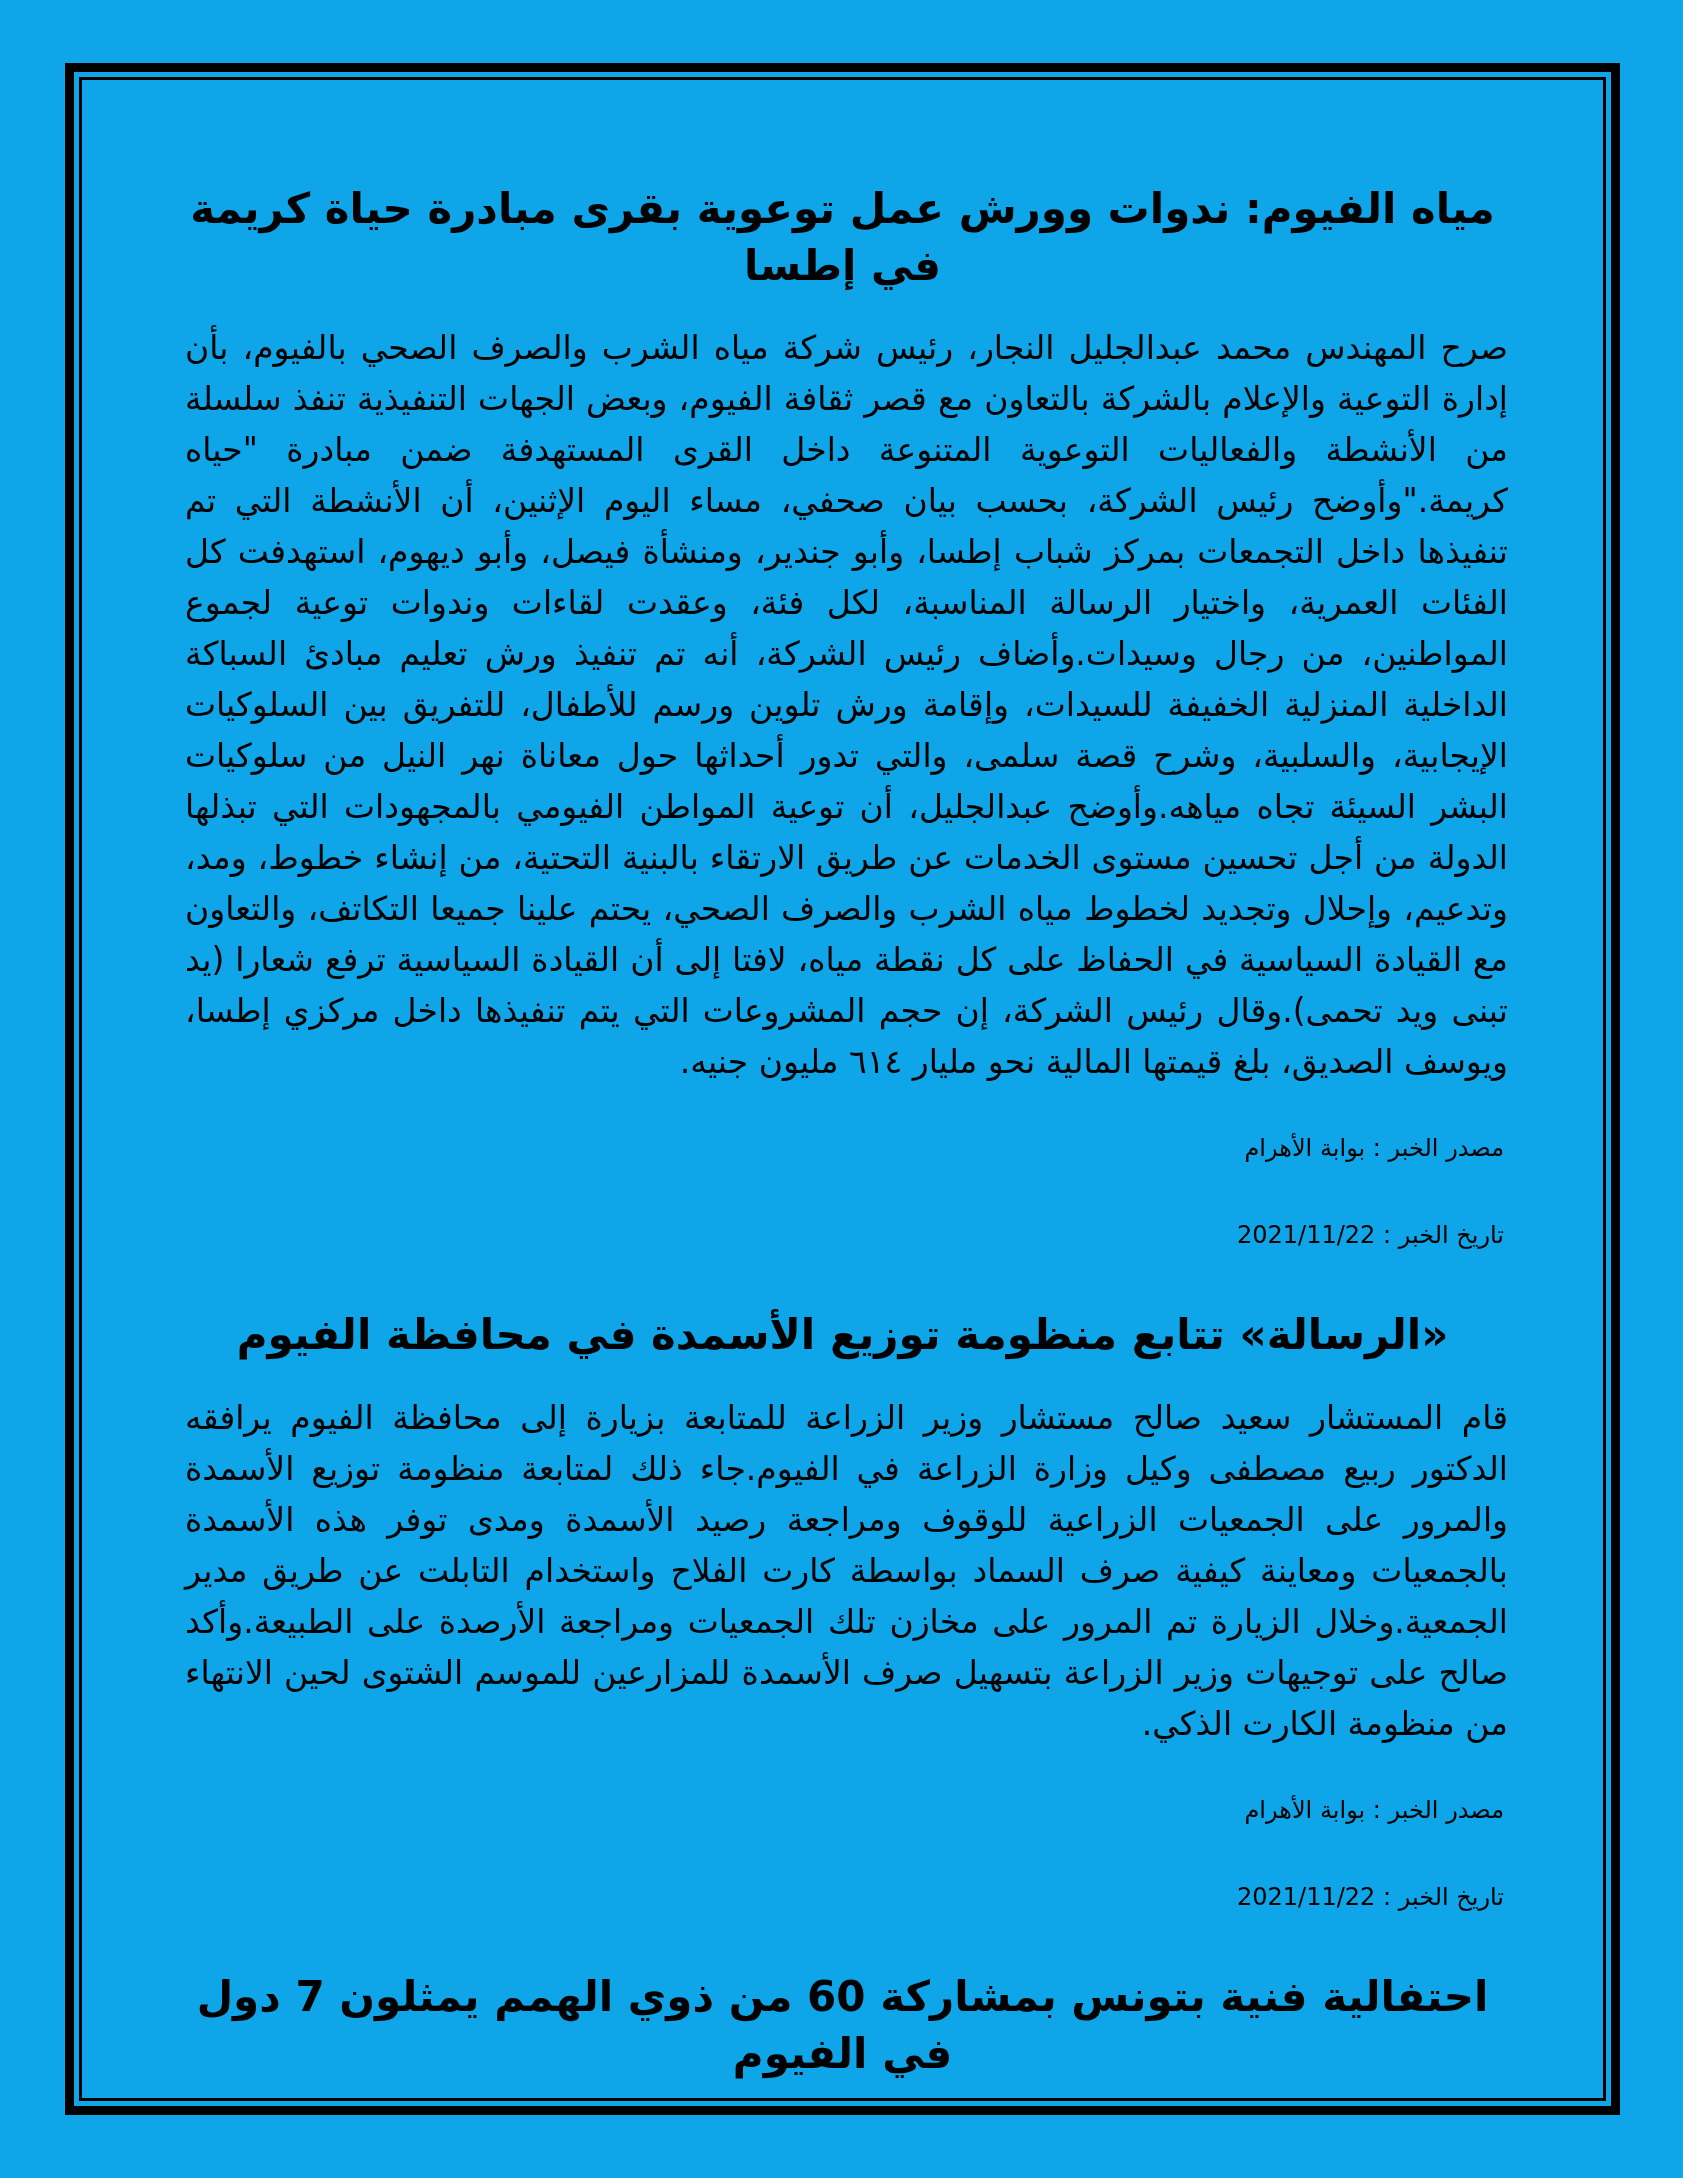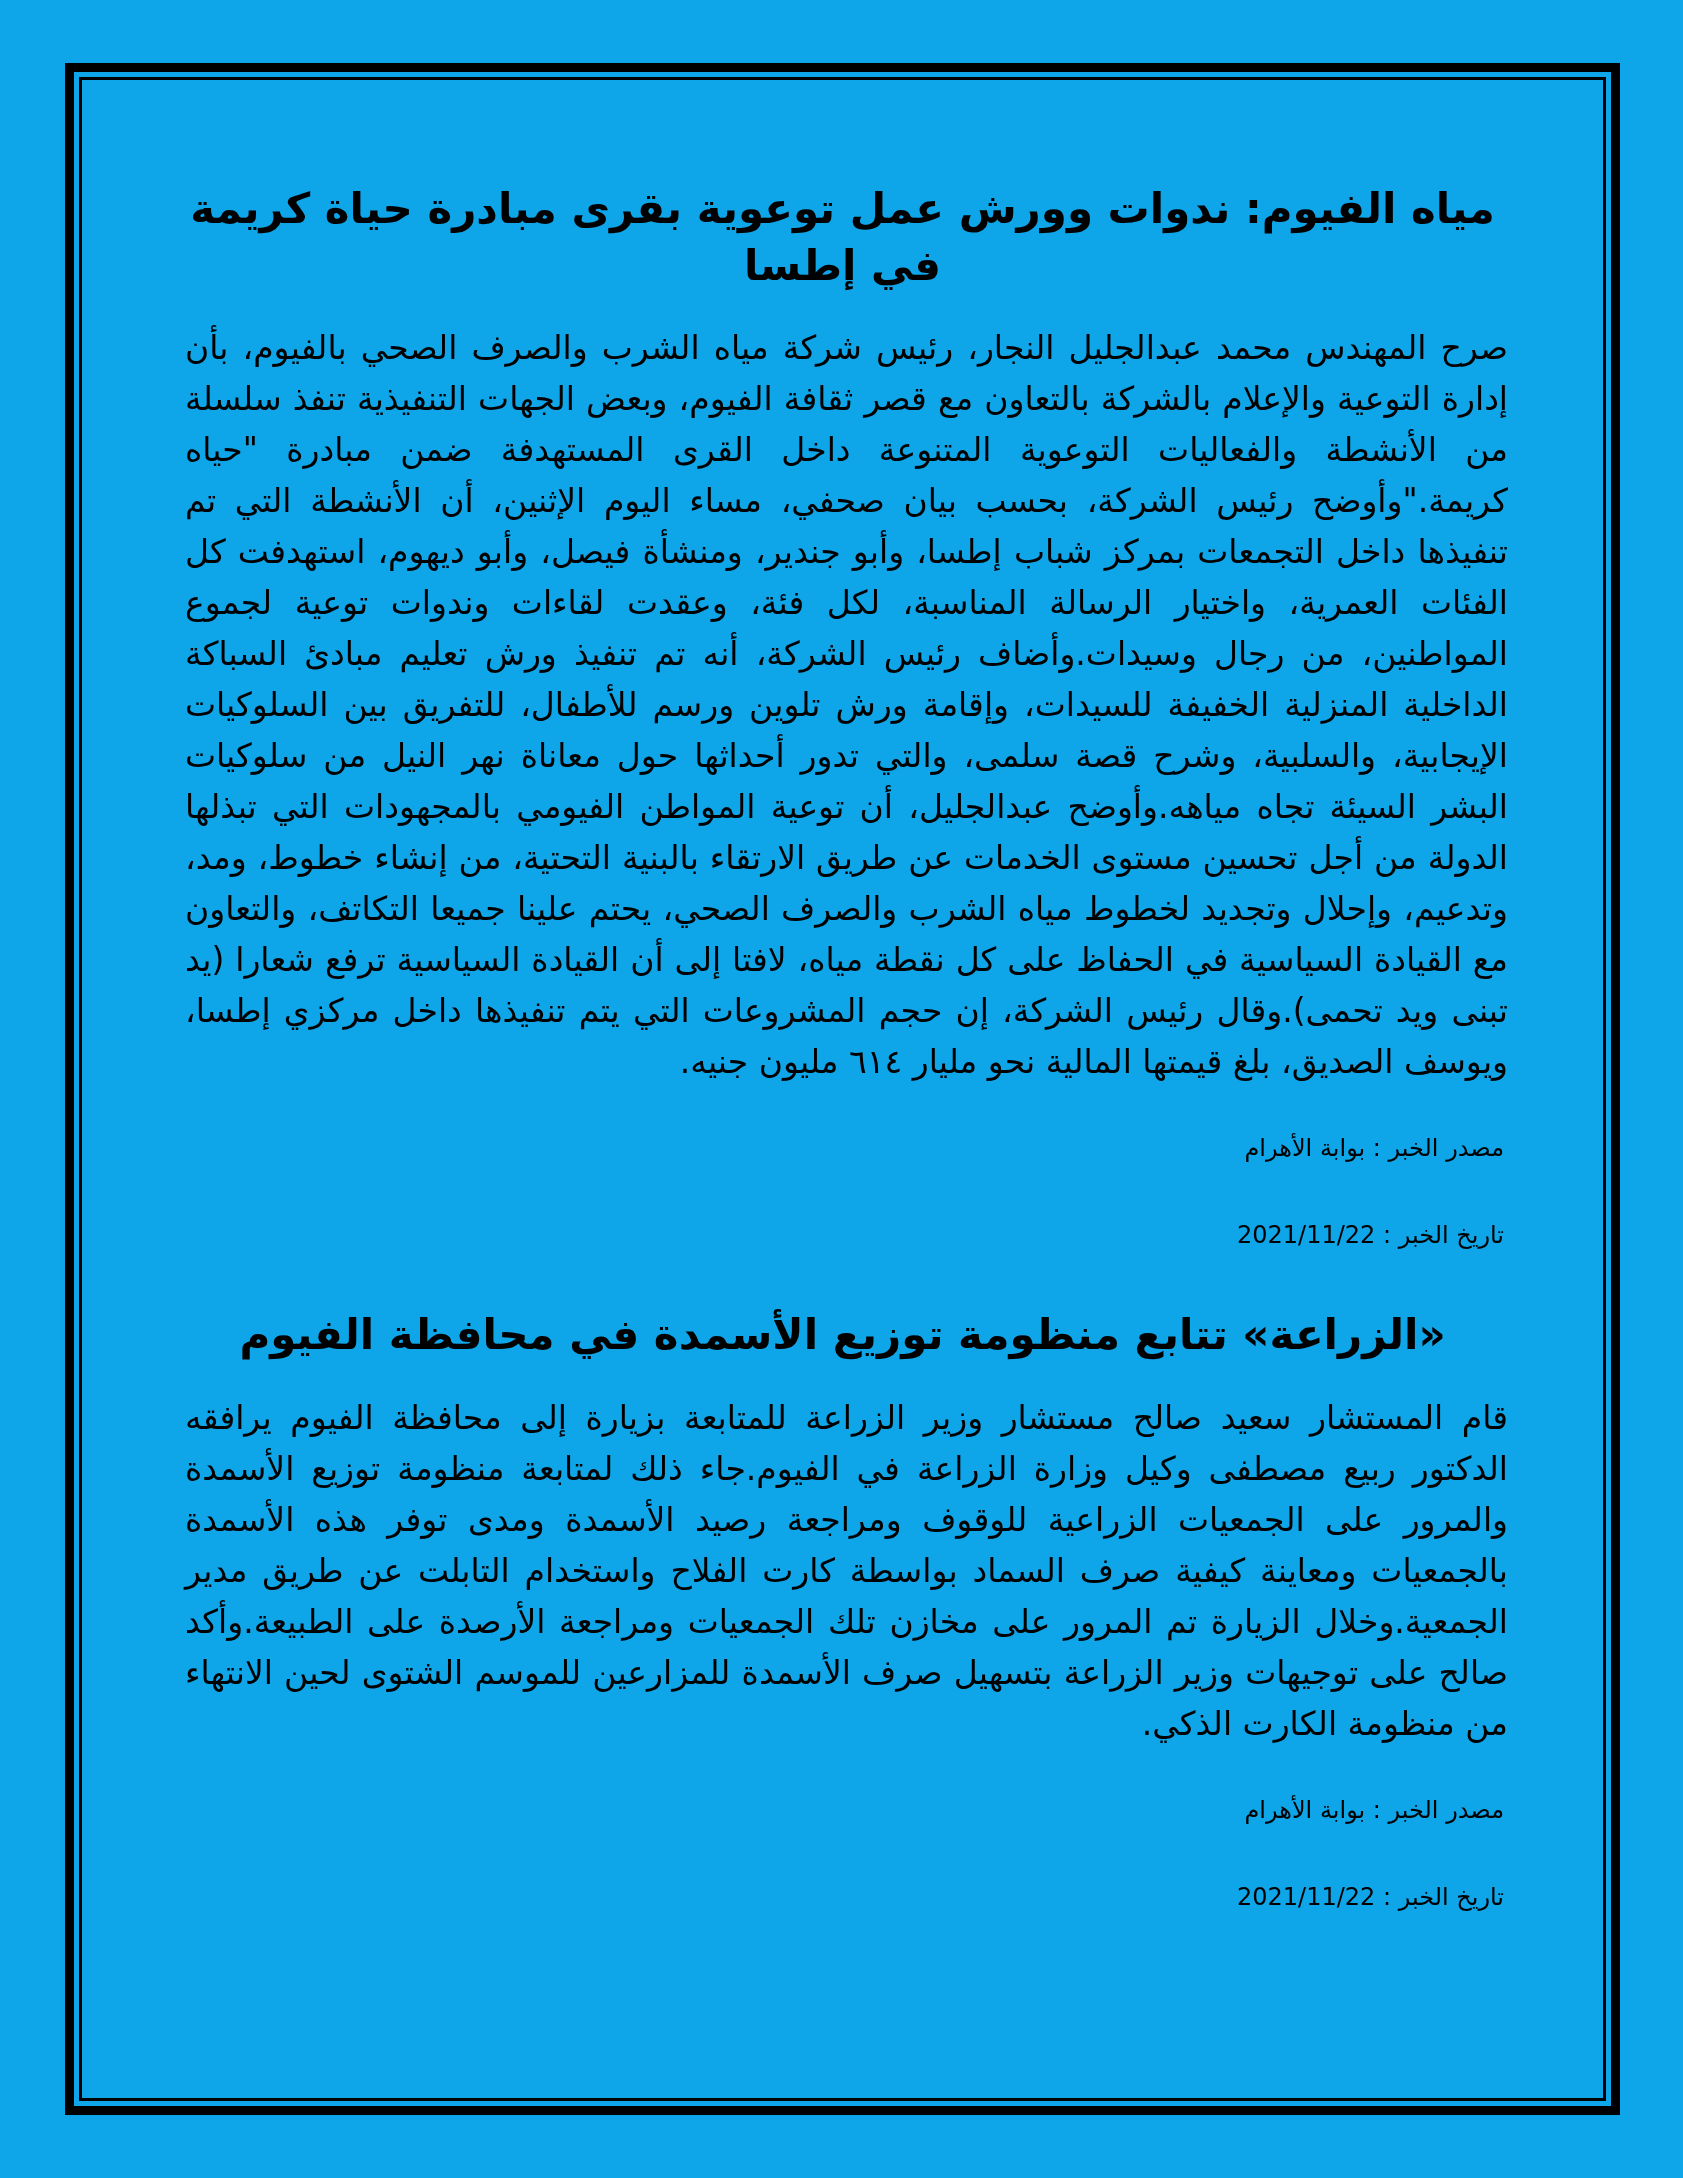--- a/index.html
+++ b/index.html
@@ -73,26 +73,27 @@
       <div class="content">
 
         <h1 class="article-title first">مياه الفيوم: ندوات وورش عمل توعوية بقرى مبادرة حياة كريمة في إطسا</h1>
 
         <p class="article-body">صرح المهندس محمد عبدالجليل النجار، رئيس شركة مياه الشرب والصرف الصحي بالفيوم، بأن إدارة التوعية والإعلام بالشركة بالتعاون مع قصر ثقافة الفيوم، وبعض الجهات التنفيذية تنفذ سلسلة من الأنشطة والفعاليات التوعوية المتنوعة داخل القرى المستهدفة ضمن مبادرة "حياه كريمة."وأوضح رئيس الشركة، بحسب بيان صحفي، مساء اليوم الإثنين، أن الأنشطة التي تم تنفيذها داخل التجمعات بمركز شباب إطسا، وأبو جندير، ومنشأة فيصل، وأبو ديهوم،   استهدفت كل الفئات العمرية، واختيار الرسالة المناسبة، لكل فئة، وعقدت لقاءات وندوات توعية لجموع المواطنين، من رجال وسيدات.وأضاف رئيس الشركة، أنه تم تنفيذ ورش تعليم مبادئ السباكة الداخلية المنزلية الخفيفة للسيدات، وإقامة ورش تلوين ورسم للأطفال، للتفريق بين السلوكيات الإيجابية، والسلبية، وشرح قصة سلمى، والتي تدور أحداثها حول معاناة نهر النيل من سلوكيات البشر السيئة تجاه مياهه.وأوضح عبدالجليل، أن توعية المواطن الفيومي بالمجهودات التي تبذلها الدولة من أجل تحسين مستوى الخدمات عن طريق الارتقاء بالبنية التحتية، من إنشاء خطوط، ومد، وتدعيم، وإحلال وتجديد لخطوط مياه الشرب والصرف الصحي، يحتم علينا جميعا التكاتف، والتعاون مع القيادة السياسية في الحفاظ على كل نقطة مياه، لافتا إلى أن القيادة السياسية ترفع شعارا (يد تبنى ويد تحمى).وقال رئيس الشركة، إن حجم المشروعات التي يتم تنفيذها داخل مركزي إطسا، ويوسف الصديق، بلغ قيمتها المالية نحو مليار ٦١٤ مليون جنيه.</p>
 
         <p class="meta-line">مصدر الخبر : بوابة الأهرام</p>
 
         <p class="meta-line">تاريخ الخبر : 2021/11/22</p>
 
-        <h1 class="article-title">«الزراعة» تتابع منظومة توزيع الأسمدة في محافظة الفيوم</h1>
+        <h1 class="article-title">«الرسالة» تتابع منظومة توزيع الأسمدة في محافظة الفيوم</h1>
 
         <p class="article-body">قام المستشار سعيد صالح مستشار وزير الزراعة للمتابعة بزيارة إلى محافظة الفيوم يرافقه الدكتور ربيع مصطفى وكيل وزارة الزراعة في الفيوم.جاء ذلك لمتابعة منظومة توزيع الأسمدة والمرور على الجمعيات الزراعية  للوقوف ومراجعة رصيد الأسمدة ومدى توفر هذه الأسمدة بالجمعيات ومعاينة كيفية صرف السماد بواسطة كارت الفلاح  واستخدام التابلت عن طريق مدير الجمعية.وخلال الزيارة تم المرور على مخازن تلك الجمعيات ومراجعة الأرصدة على الطبيعة.وأكد صالح على توجيهات وزير الزراعة بتسهيل صرف الأسمدة للمزارعين للموسم الشتوى لحين الانتهاء من منظومة الكارت الذكي.</p>
 
         <p class="meta-line">مصدر الخبر : بوابة الأهرام</p>
 
         <p class="meta-line">تاريخ الخبر : 2021/11/22</p>
 
+        <h1 class="article-title">احتفالية فنية بتونس بمشاركة 60 من ذوي الهمم يمثلون 7 دول في الفيوم</h1>
 
       </div>
     </div>
   </div>
 </div>
 
 
 </body></html>

